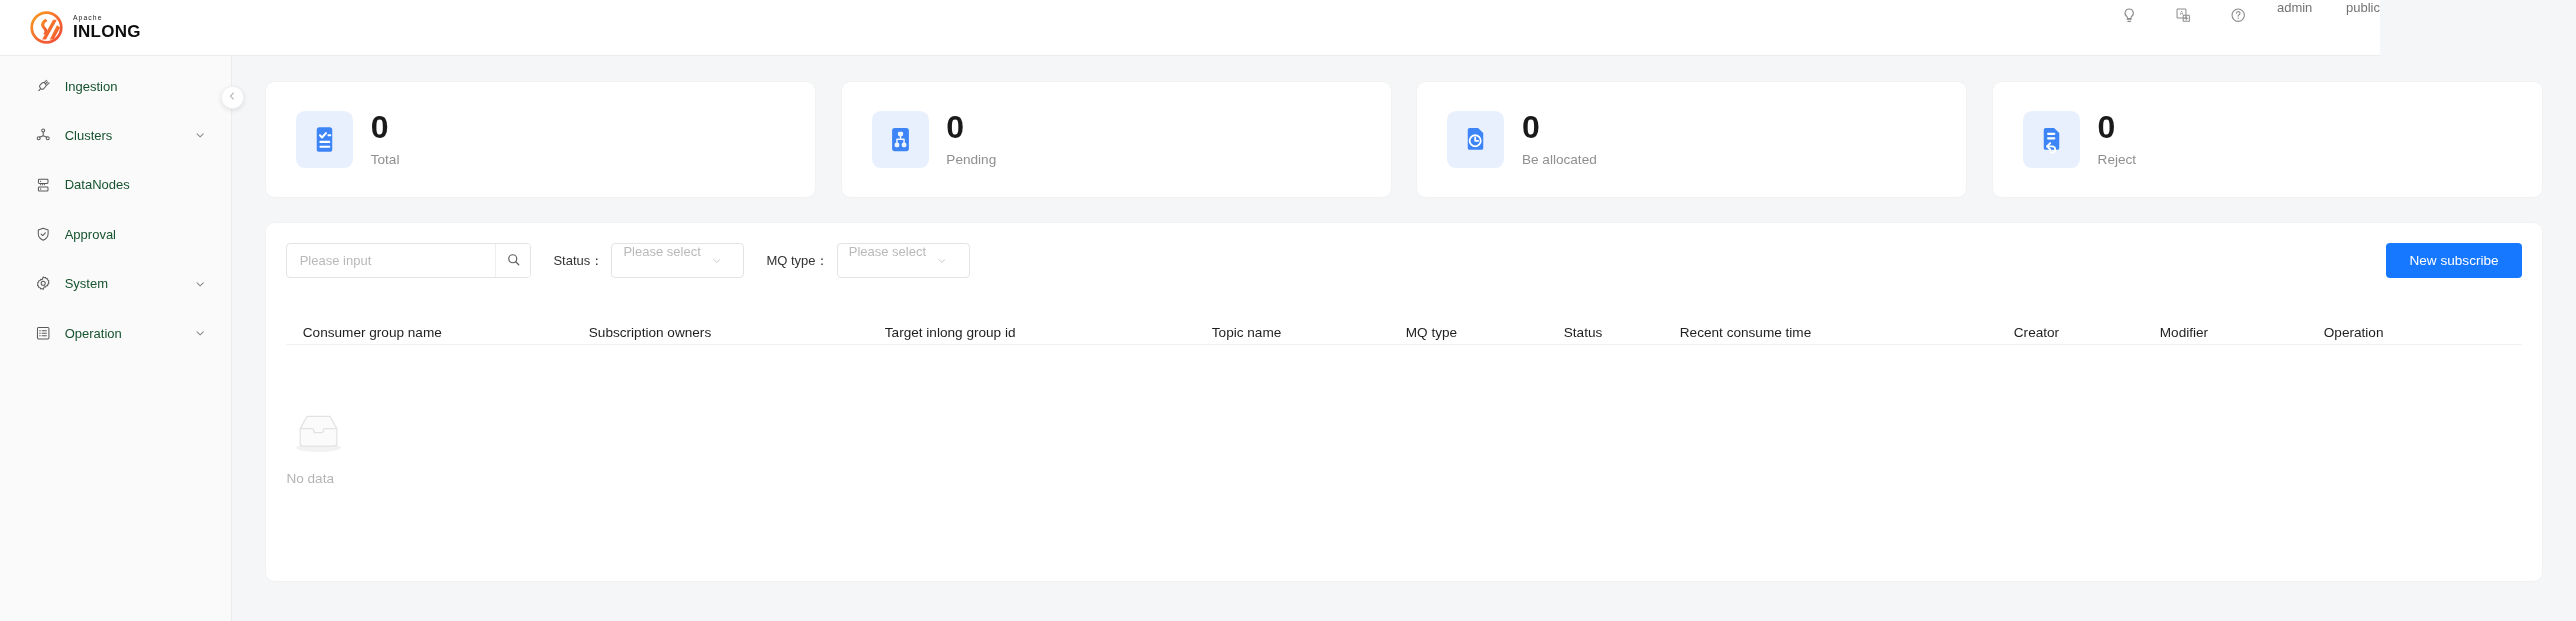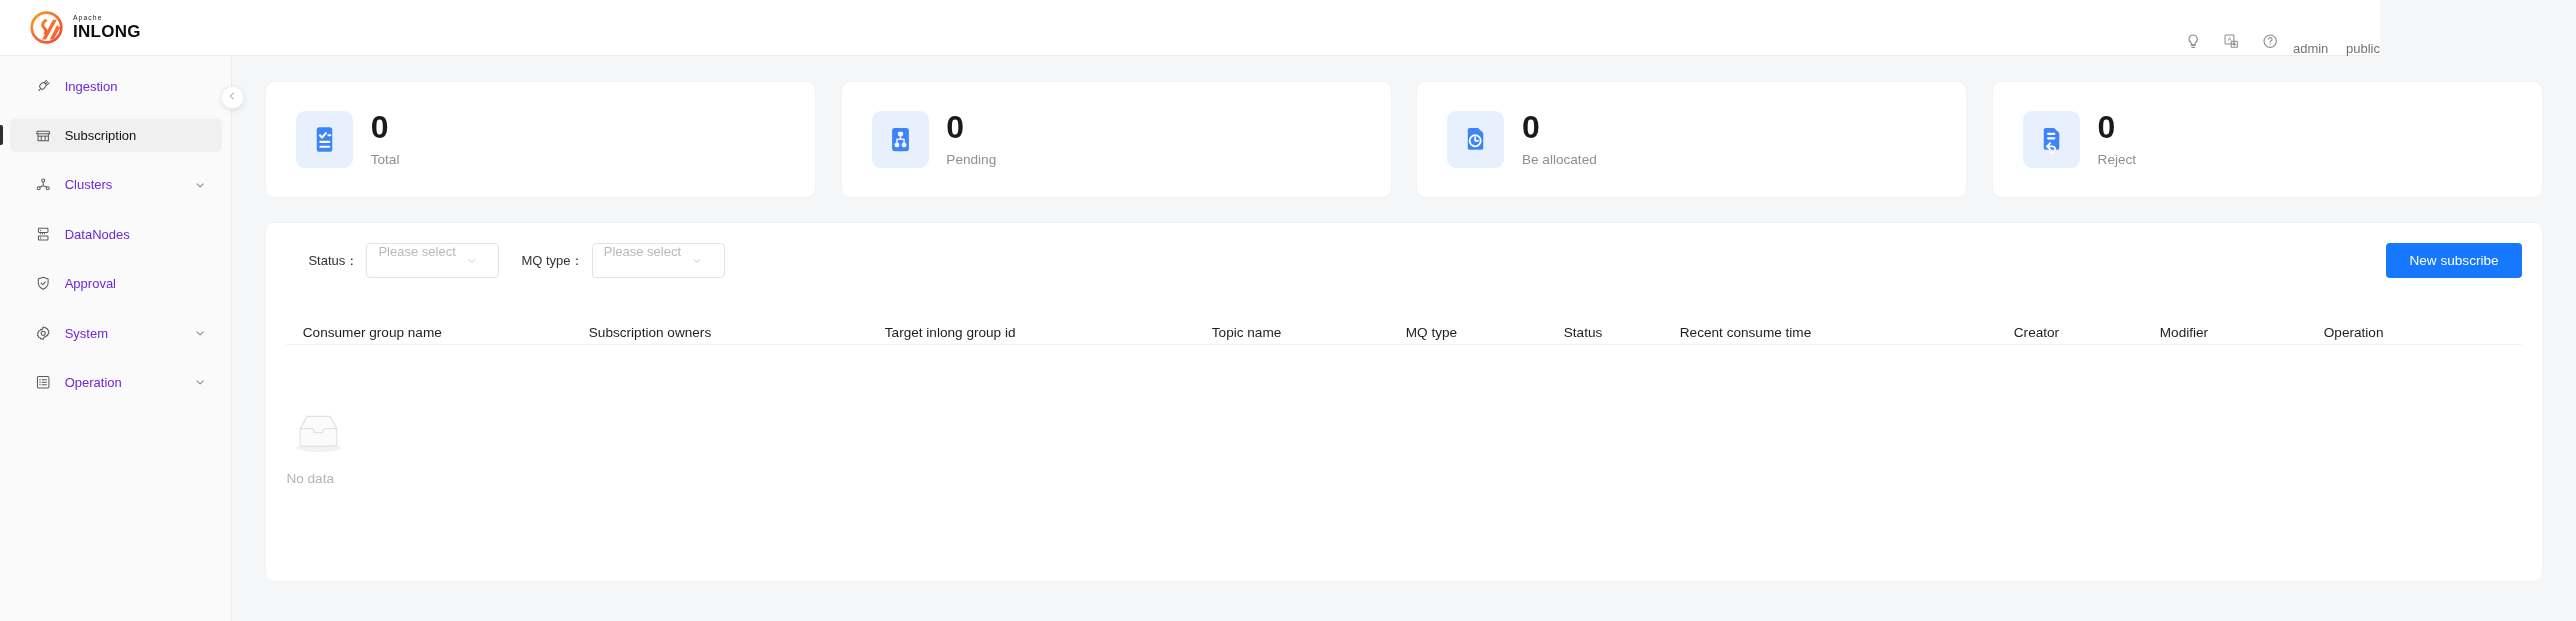--- a/index.html
+++ b/index.html
@@ -28,21 +28,21 @@
     font-size: 6.8px; letter-spacing: 1.1px; color: #1b1b1b;
     font-weight: 400; margin-bottom: 2px;
   }
   .logo-inlong {
     font-size: 17px; letter-spacing: 0.3px; color: #0d0d0d;
     font-weight: 700;
   }
 
   .top-right {
     position: absolute; right: 0px; top: 0;
-    height: 56px; display: flex; align-items: flex-end; gap: 0px;
+    height: 56px; display: flex; align-items: flex-start; gap: 16px;
     padding-right: 0px;
   }
   .top-icon {
     width: 30px; height: 30px; display: flex;
     align-items: center; justify-content: center;
     color: #8c8c8c; margin-right: 8.2px;
   }
   .top-icon svg { display: block; }
   .top-user {
     font-size: 13px; color: #737373; margin-right: 17.7px; white-space: nowrap;
@@ -58,21 +58,21 @@
     background: #fafafa;
     border-right: 0.7px solid #ececec;
     padding-top: 13.6px;
   }
   .nav-item {
     position: relative;
     height: 33px; margin: 0 9.5px 16.4px 9.5px;
     display: flex; align-items: center;
     padding-left: 24.5px; padding-right: 15px;
     border-radius: 4.8px;
-    color: #6d28d9; font-size: 13px;
+    color: #14532d; font-size: 13px;
     cursor: pointer;
   }
   .nav-item.active {
     background: #f0f0f0; color: #111;
   }
   .nav-item.active::before {
     content: ""; position: absolute; left: -9.5px; top: 6.1px;
     width: 3.4px; height: 20.4px; background: #2e2e2e; border-radius: 0 2px 2px 0;
   }
   .nav-icon {
@@ -251,31 +251,20 @@
         <path d="M5.6 18.4 8 16"></path>
           <path d="M18.4 5.6 16 8"></path>
         <path d="M8.6 15.4a3 3 0 0 0 4.2 0l2.6-2.6a3 3 0 0 0 0-4.2l-1-1a3 3 0 0 0-4.2 0L7.6 10.2a3 3 0 0 0 0 4.2z"></path>
         <path d="M13.4 6.9 17 3.3M17.1 10.6l3.6-3.6"></path>
       </svg>
     </span>
     <span class="nav-label">Ingestion</span>
   </div>
 
 
-  <div class="nav-item active">
-    <span class="nav-icon">
-      <svg width="16.4" height="16.4" viewBox="0 0 24 24" fill="none" stroke="currentColor" stroke-width="1.5" stroke-linejoin="round">
-        <path d="M3.4 6.2h17.2l1 3.6H2.4z"></path>
-        <path d="M4.4 9.8v10.4h15.2V9.8"></path>
-        <path d="M4.4 13.4h15.2"></path>
-        <path d="M9.2 20.2v-6.8M14.8 20.2v-6.8"></path>
-      </svg>
-    </span>
-    <span class="nav-label">Subscription</span>
-  </div>
 
   <div class="nav-item">
     <span class="nav-icon">
       <svg width="16.4" height="16.4" viewBox="0 0 24 24" fill="none" stroke="currentColor" stroke-width="1.5">
         <circle cx="12" cy="5.2" r="2.2"></circle>
           <circle cx="5.4" cy="16.4" r="2.2"></circle>
           <circle cx="18.6" cy="16.4" r="2.2"></circle>
         <path d="M12 7.4v5.4M12 12.8 6.6 15M12 12.8 17.4 15" stroke-linecap="round"></path>
       </svg>
     </span>
@@ -412,20 +401,31 @@
       <div class="card-body">
         <div class="card-value">0</div>
         <div class="card-label">Reject</div>
       </div>
     </div>
   </div>
 
   <div class="panel">
 
     <div class="toolbar">
+      <div class="search-box">
+        <input class="search-input" type="text" placeholder="Please input" style="">
+        <button class="search-btn">
+          <span>
+            <svg width="15" height="15" viewBox="0 0 24 24" fill="none" stroke="currentColor" stroke-width="1.9" stroke-linecap="round">
+              <circle cx="10.8" cy="10.8" r="6.4"></circle>
+                <path d="M15.6 15.6 20.4 20.4"></path>
+            </svg>
+          </span>
+        </button>
+      </div>
 
       <div class="filter-label">Status：</div>
       <div class="select-box">
         <span class="select-text">Please select</span>
         <span class="select-caret">
           <svg width="11.6" height="11.6" viewBox="0 0 24 24" fill="none" stroke="currentColor" stroke-width="1.9" stroke-linecap="round" stroke-linejoin="round">
               <path d="M6 9.5 12 15.5 18 9.5"></path>
             </svg>
         </span>
       </div>

